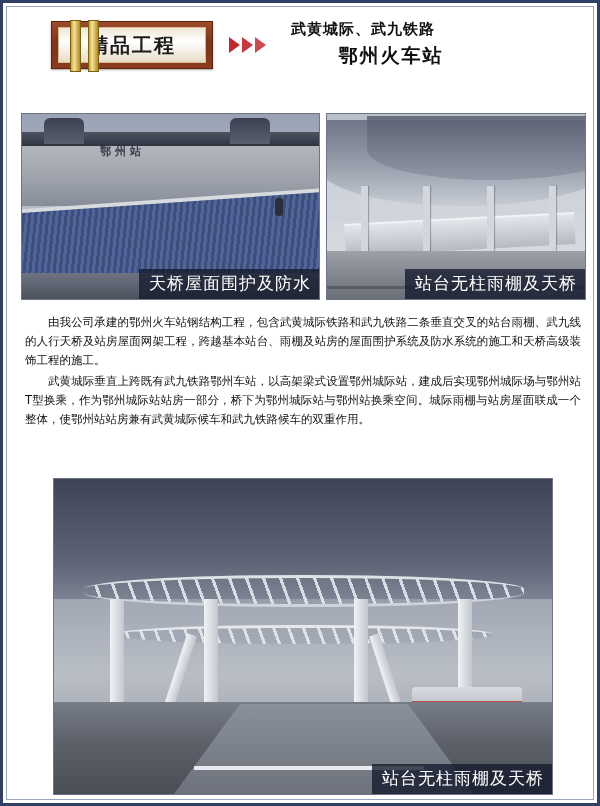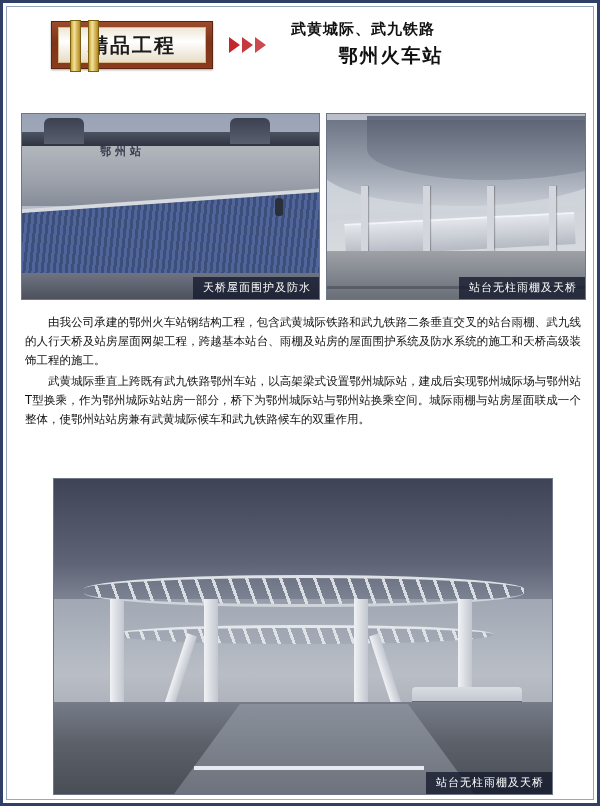--- a/index.html
+++ b/index.html
@@ -123,21 +123,21 @@
     background: #8b93a5;
     border: 1px solid #6f7688;
   }
   .caption {
     position: absolute;
     right: 0;
     bottom: 0;
     background: rgba(20,26,45,.78);
     color: #ffffff;
     font-family: "DejaVu Sans", sans-serif;
-    font-size: 11px;
+    font-size: 17px;
     padding: 3px 8px 4px 10px;
     letter-spacing: 1px;
     white-space: nowrap;
   }
 
   #photo-top-left { left: 18px; top: 110px; width: 297px; height: 185px; }
   #photo-top-right { left: 323px; top: 110px; width: 258px; height: 185px; }
   #photo-bottom { left: 50px; top: 475px; width: 498px; height: 315px; }
 
   

